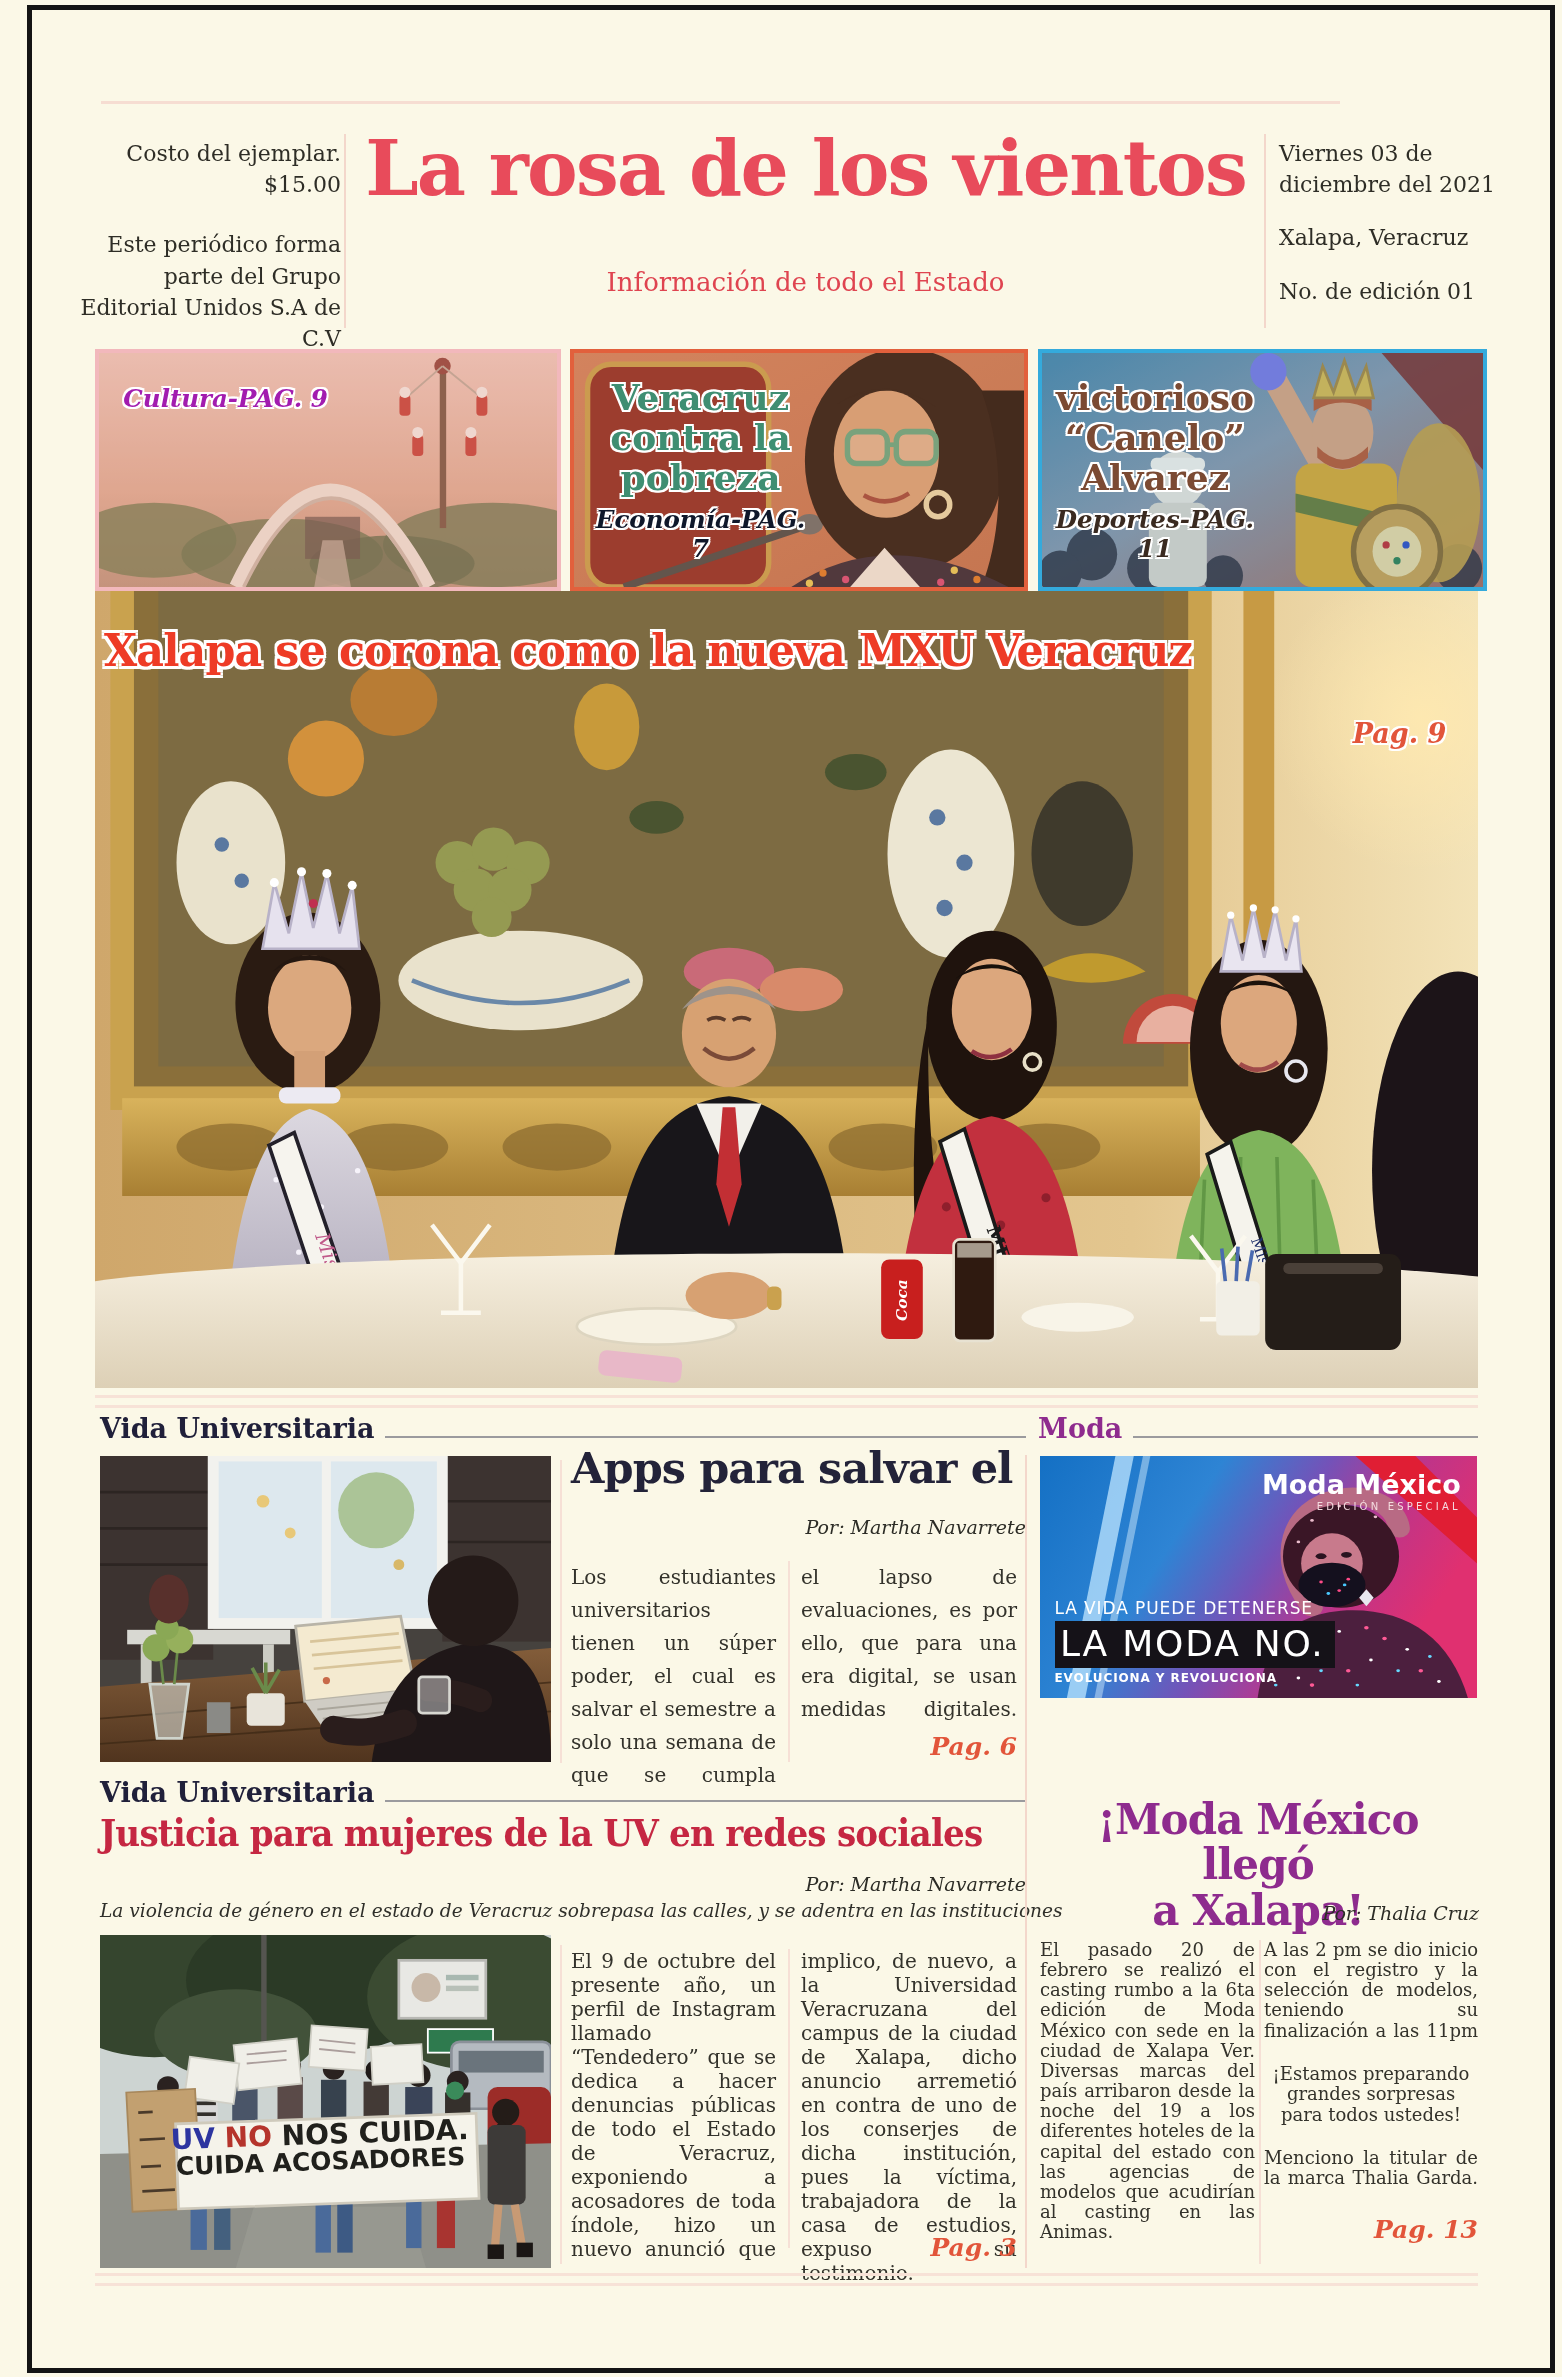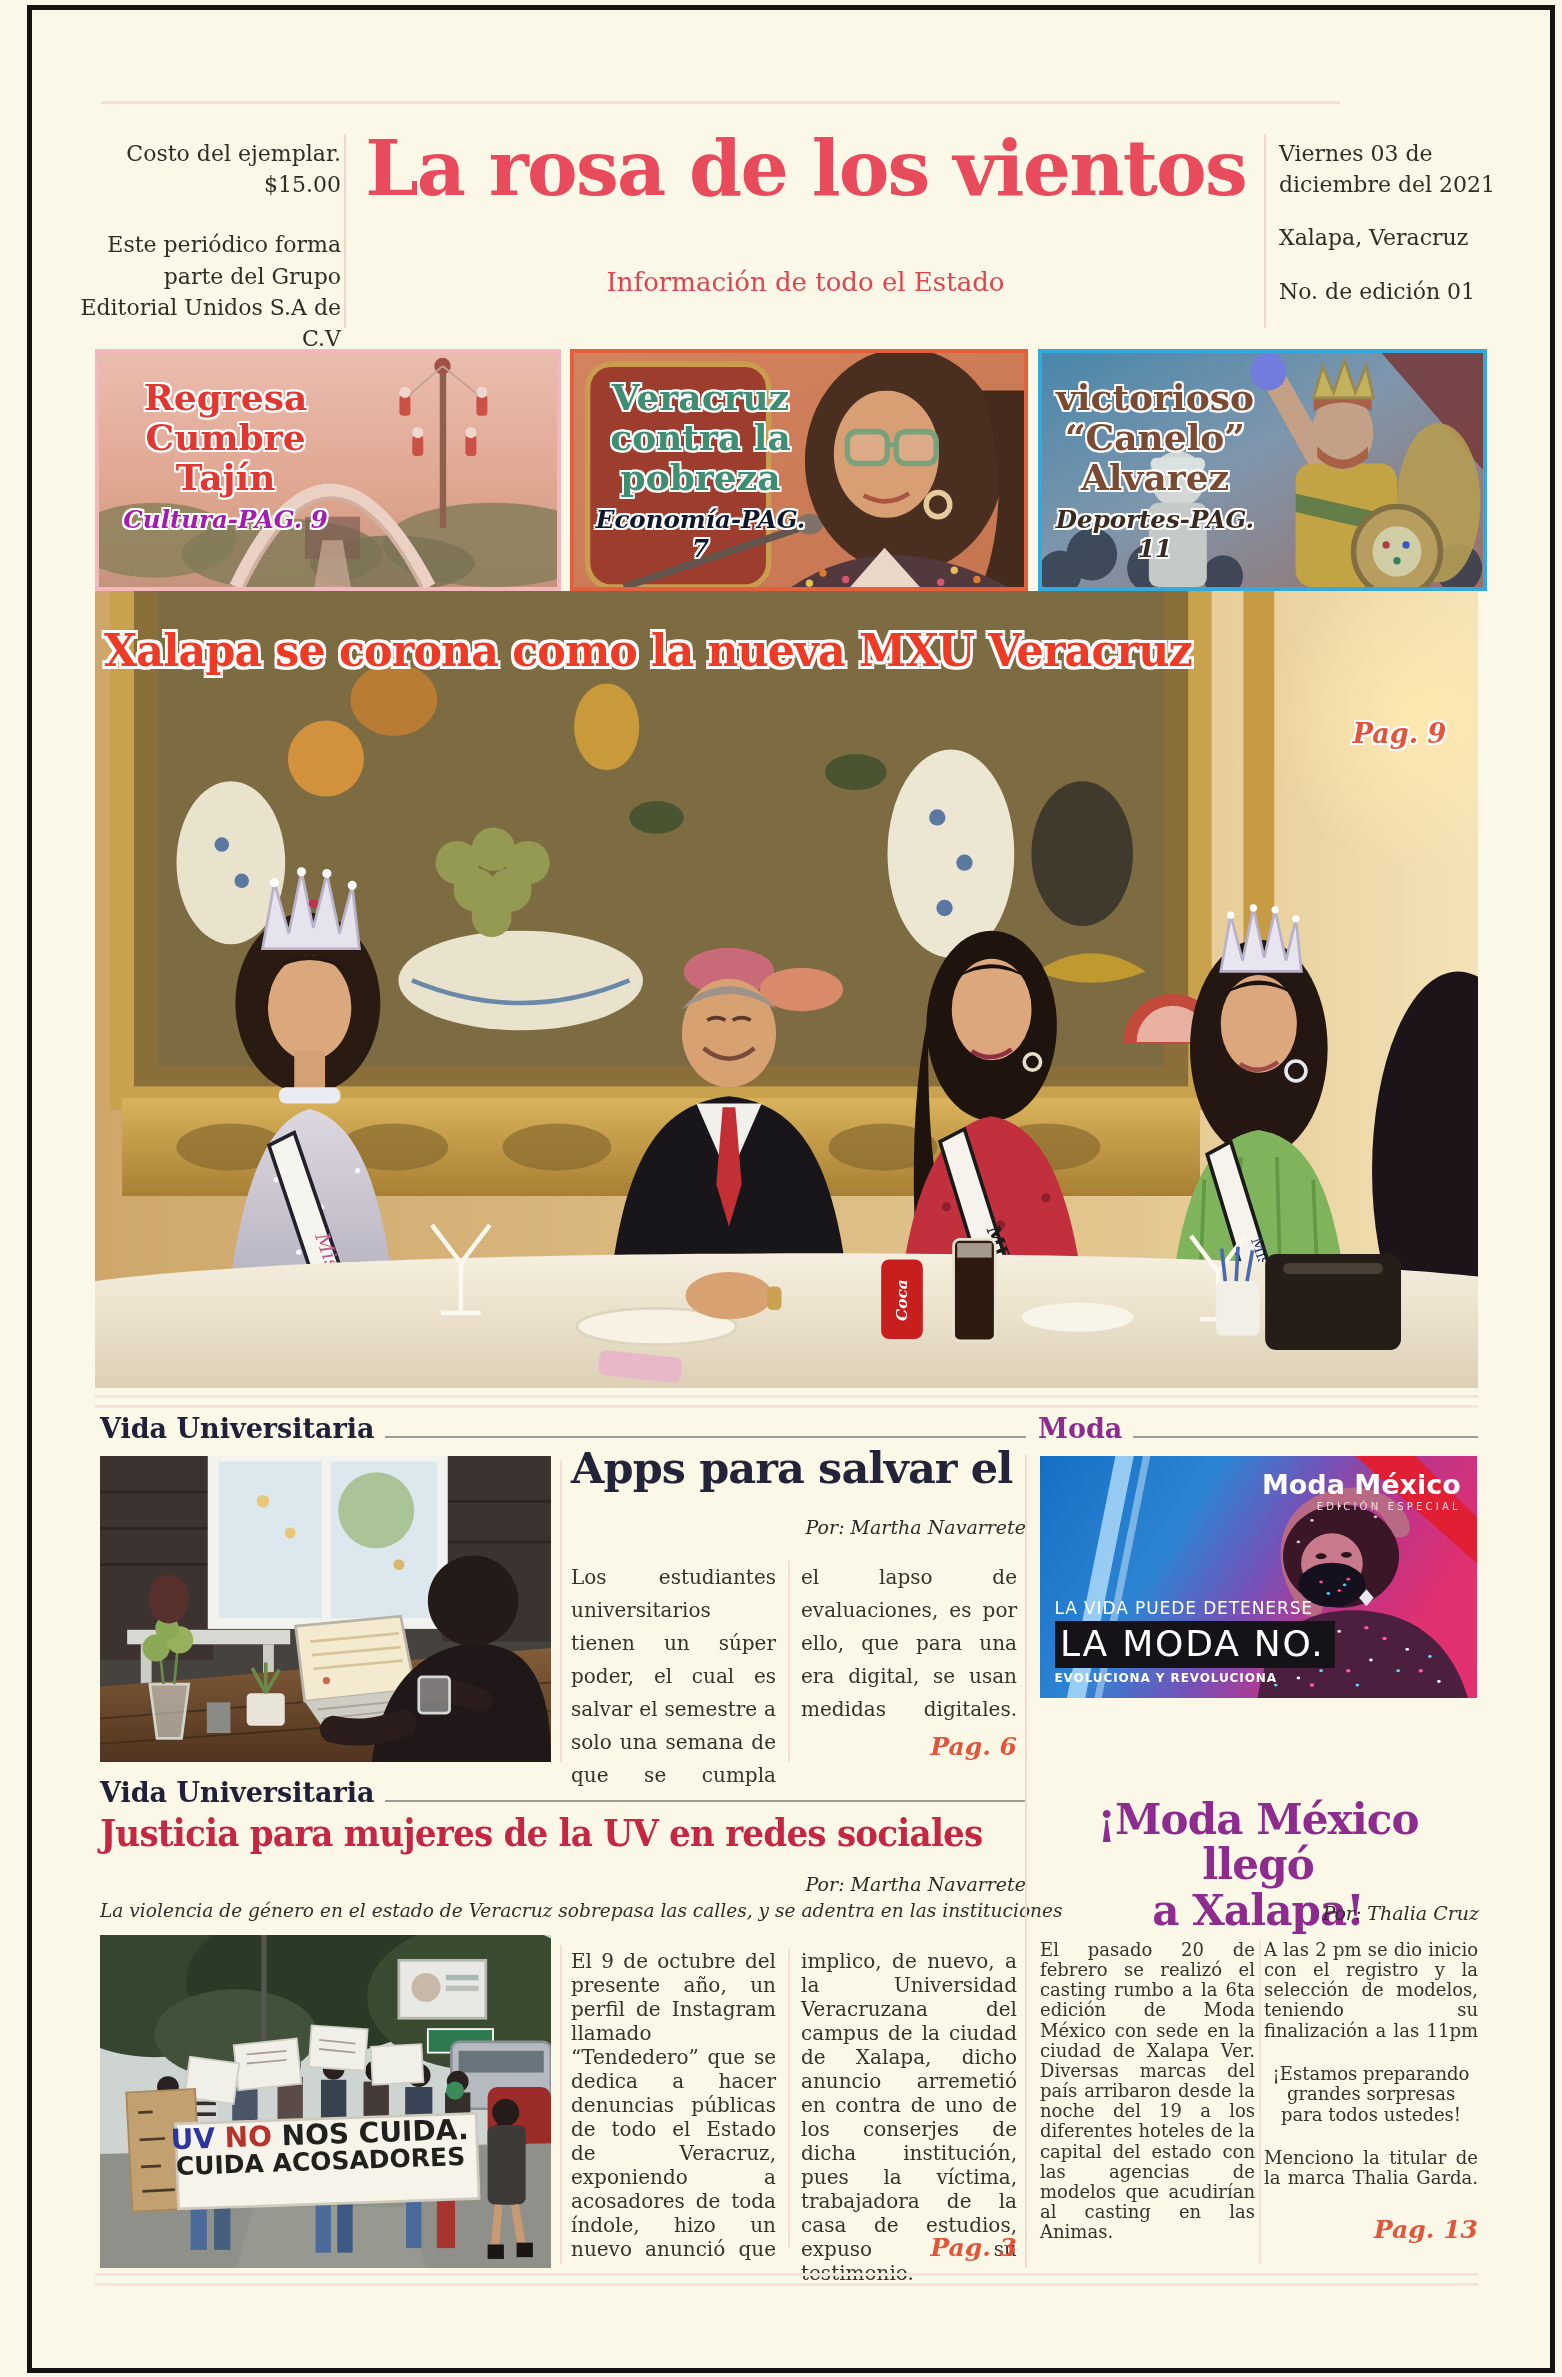--- a/index.html
+++ b/index.html
@@ -92,25 +92,20 @@
         <g fill="#f2ece0">
             <circle cx="334" cy="42" r="6"></circle>
             <circle cx="418" cy="42" r="6"></circle>
             <circle cx="348" cy="85" r="6"></circle>
             <circle cx="406" cy="85" r="6"></circle>
           </g>
       </g>
       <rect x="0" y="0" width="500" height="250" fill="#e8969a" opacity="0.25"></rect>
     </svg>
     <div class="txt" style="left:13.6px;width:226px;">
-      <div class="t ow2" style="color:#E23730;">
-        <div>Regresa</div>
-        <div>Cumbre</div>
-        <div>Tajín</div>
-      </div>
       <div class="sp ow2">Cultura-PAG. 9</div>
     </div>
   </div>
 
   <div class="tz" style="left:570px;width:450px;border:4.5px solid #E2603C;">
     <svg viewBox="0 0 497 250" preserveAspectRatio="none">
       <defs>
           <linearGradient id="t2bg" x1="0" y1="0" x2="1" y2="1">
         <stop offset="0" stop-color="#d2825f"></stop>
             <stop offset="1" stop-color="#c1714f"></stop>

